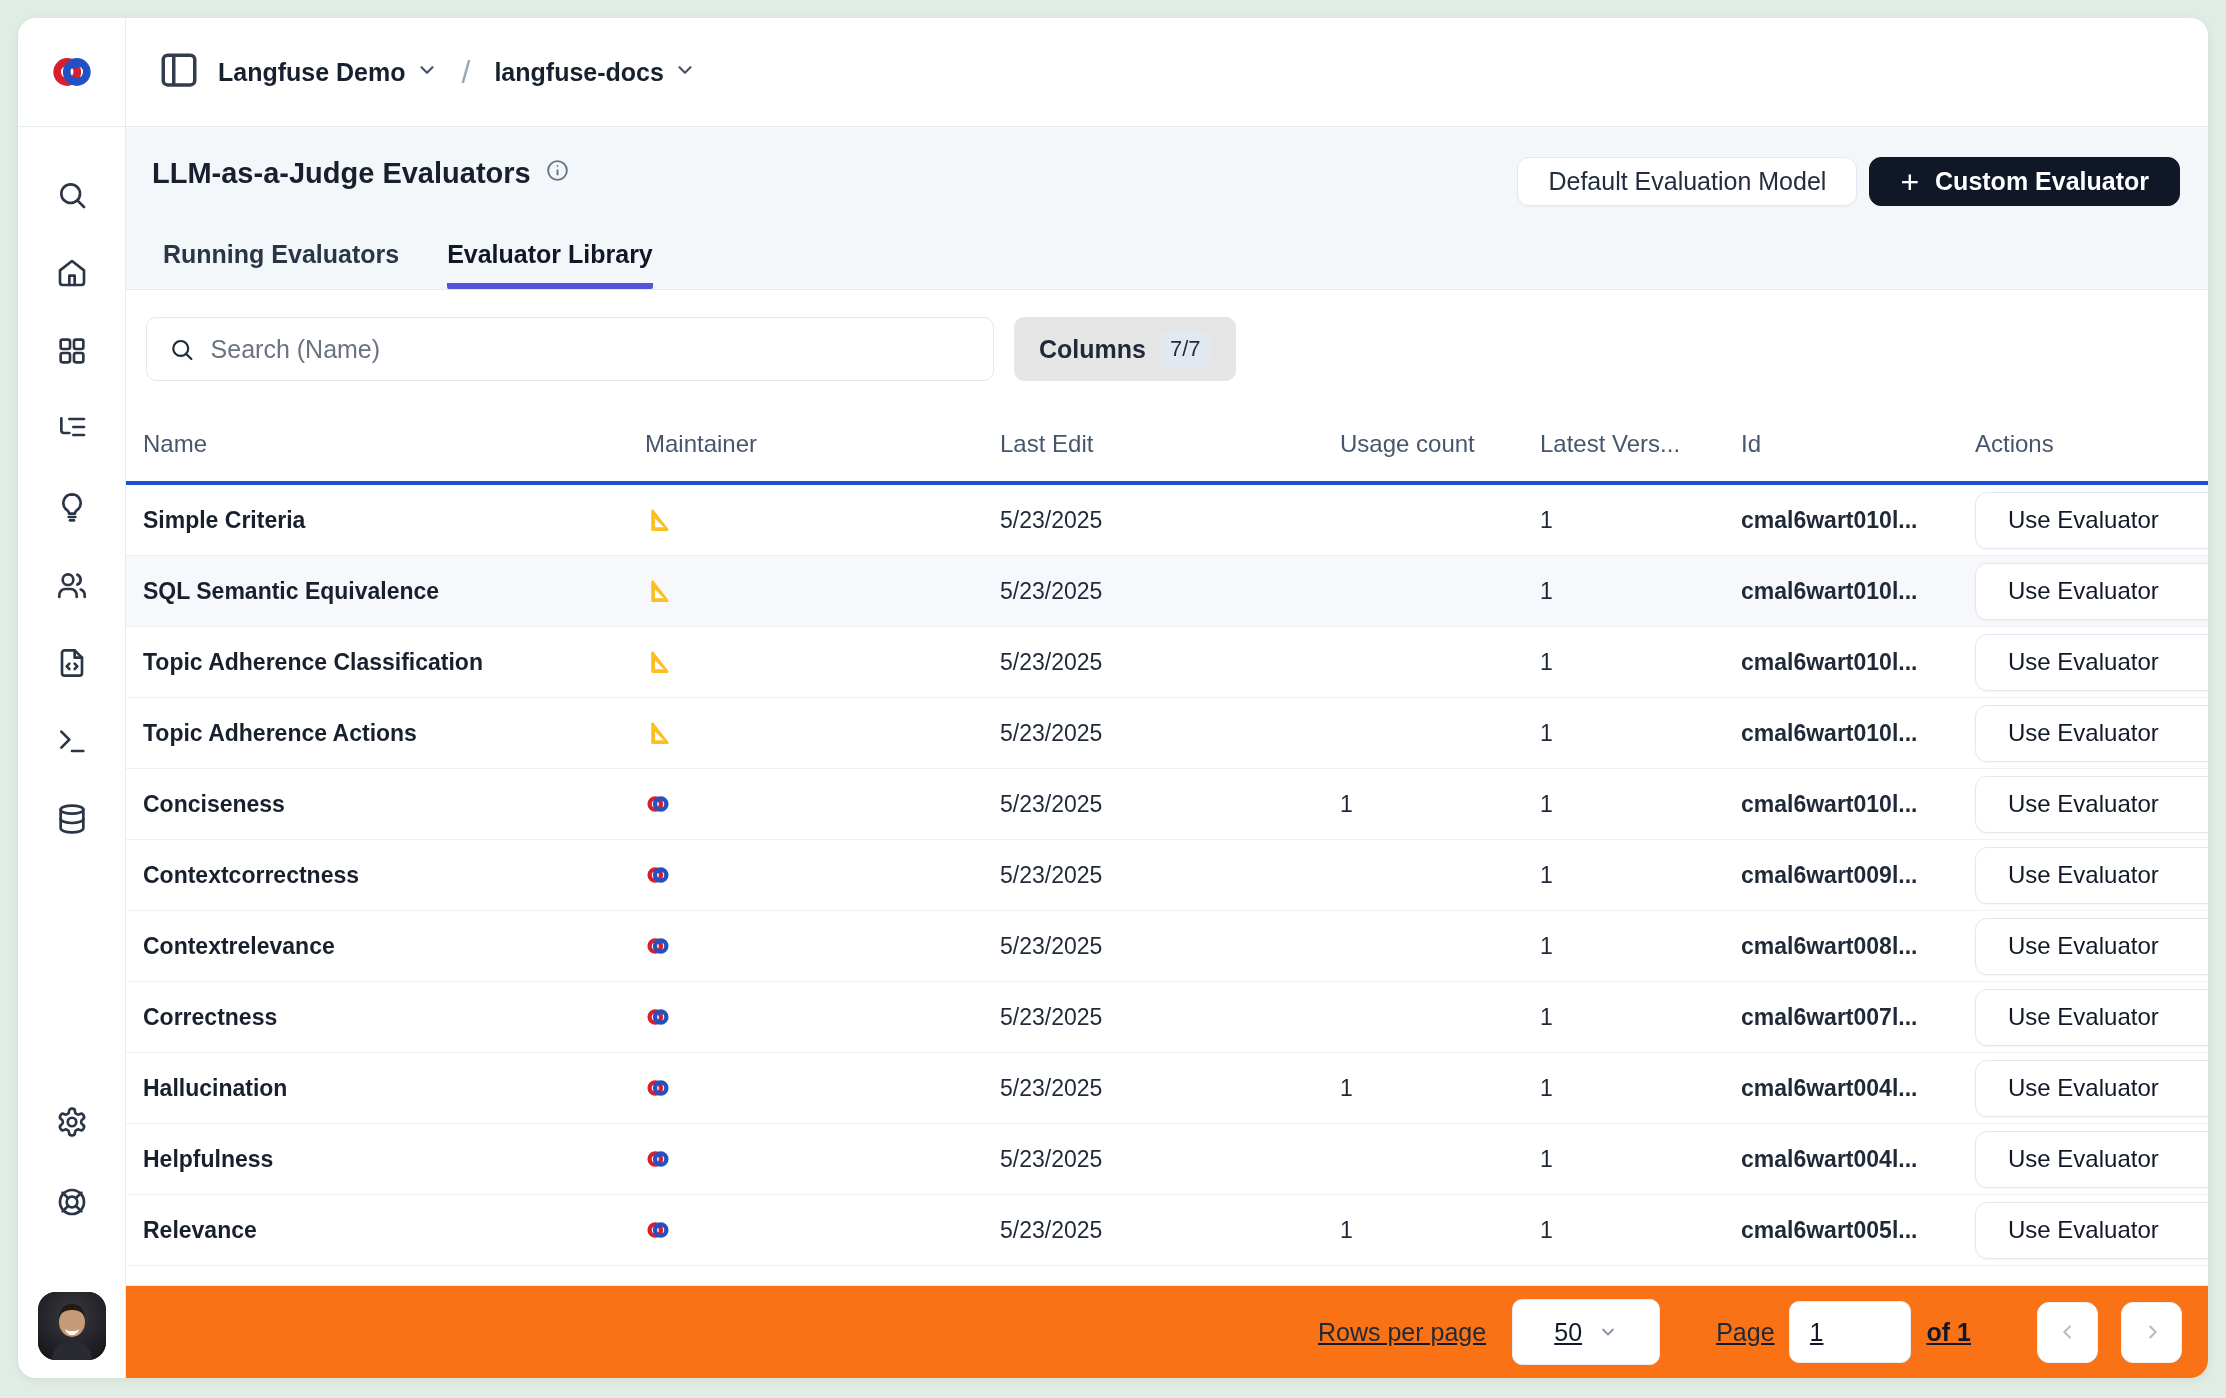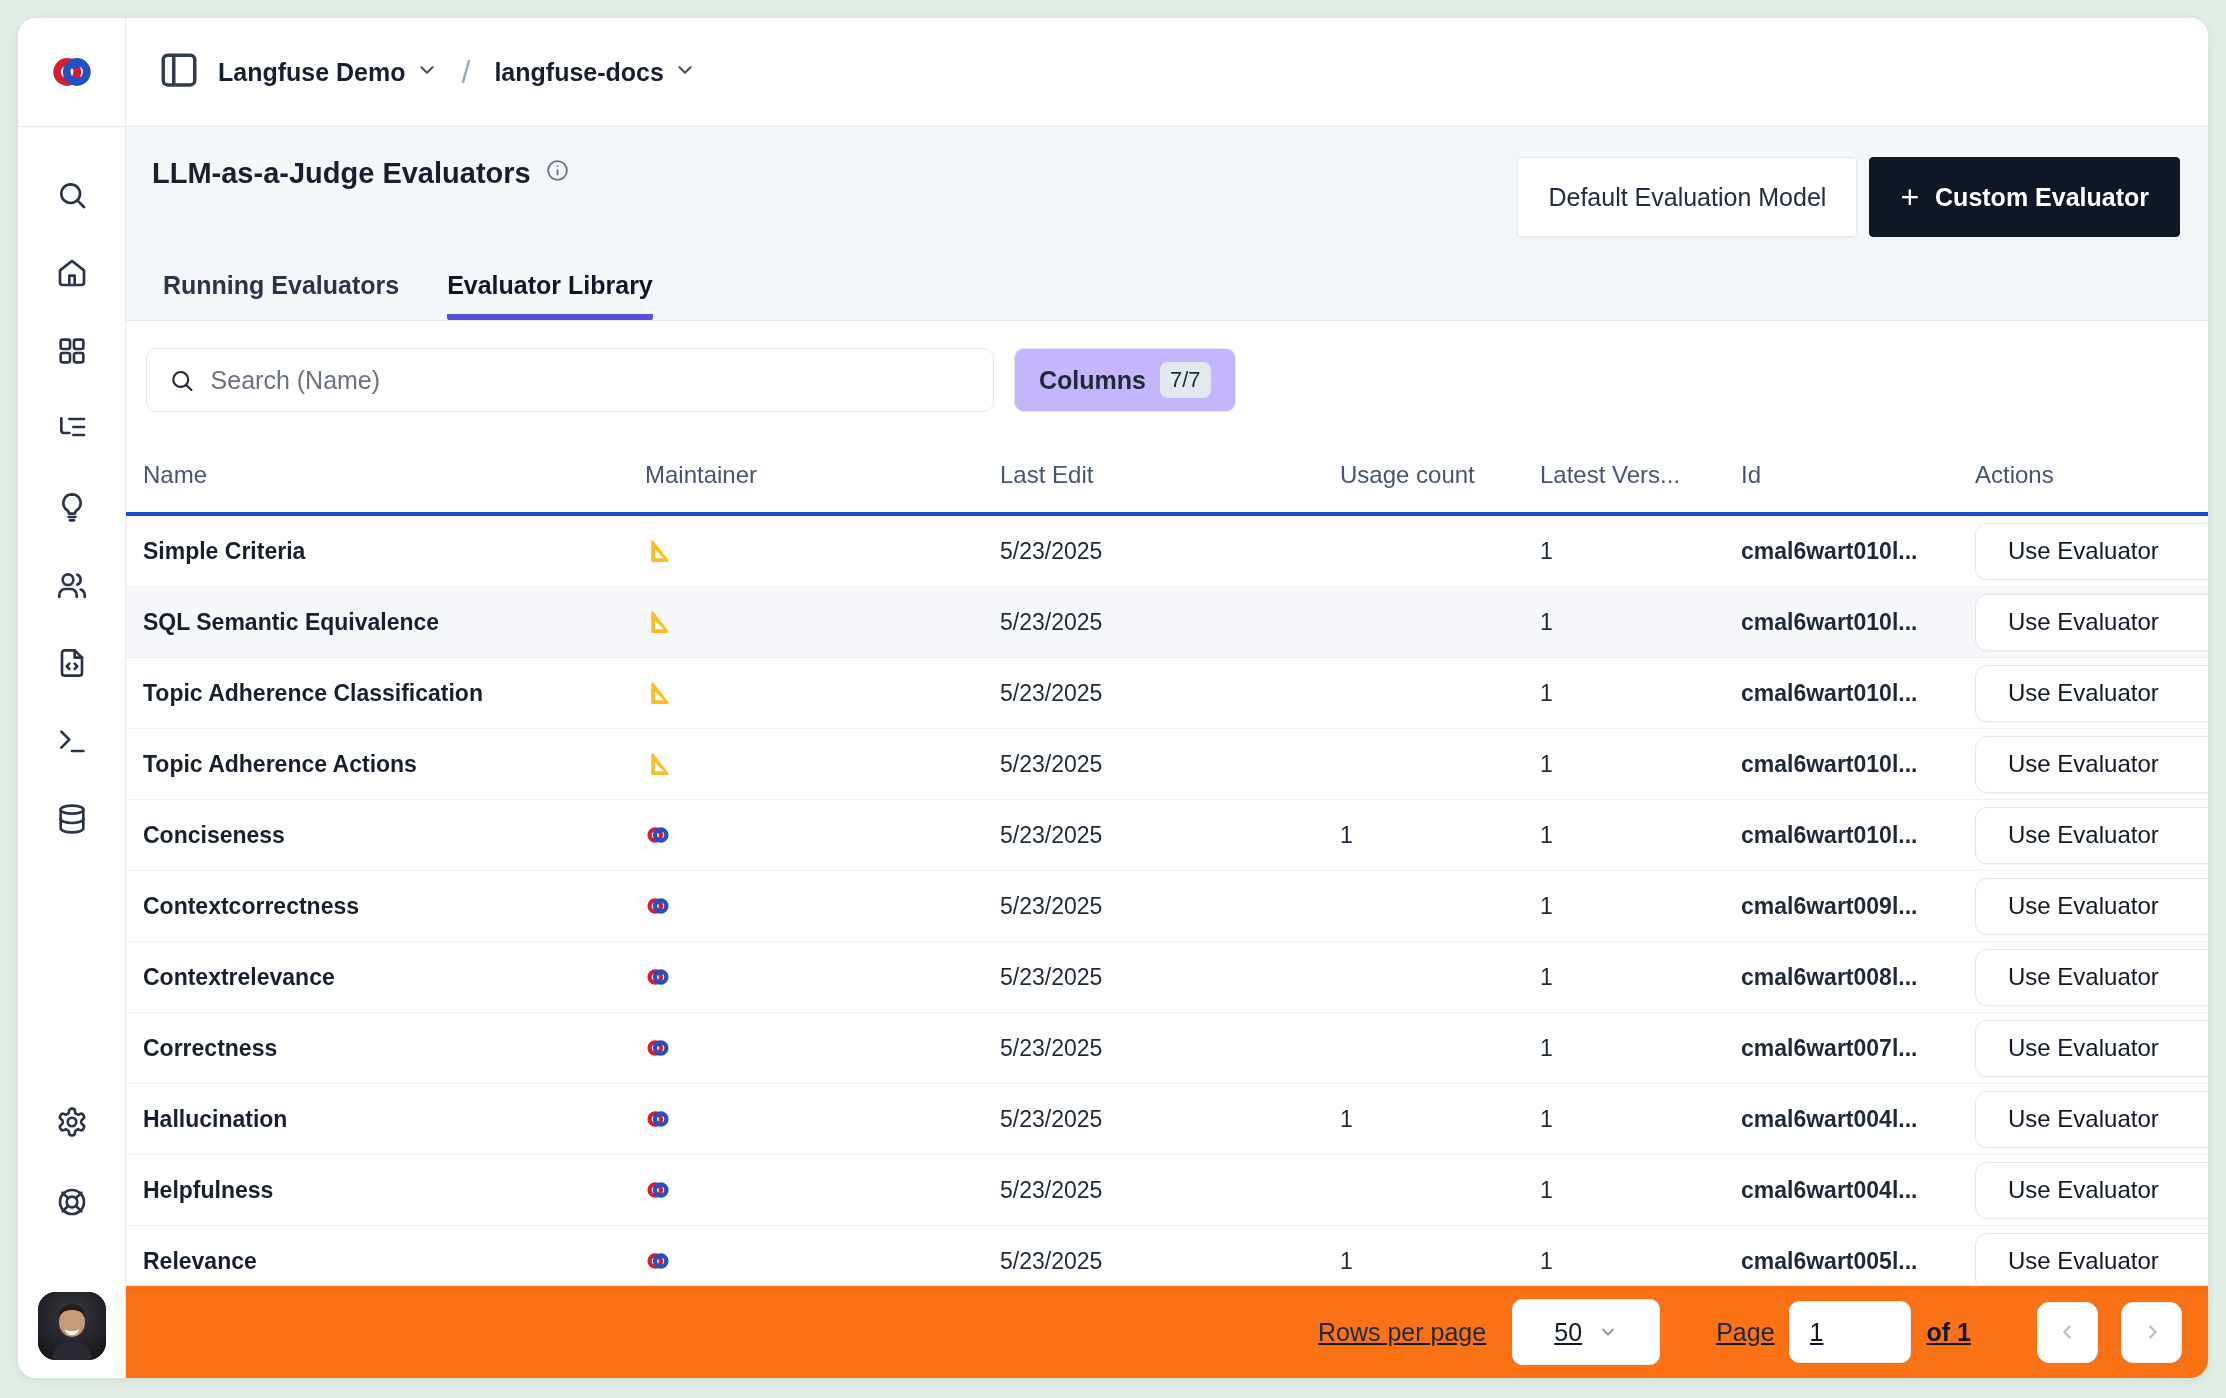--- a/index.html
+++ b/index.html
@@ -26,34 +26,34 @@
   .panel-ic svg{ width:42px; height:42px; stroke:#323c4d; stroke-width:2; fill:none; }
   .crumb{ display:flex; align-items:center; gap:10px; font-size:25px; font-weight:600; color:#17202e; cursor:pointer; }
   .chev svg{ width:22px; height:22px; stroke:#46536a; stroke-width:2.4; fill:none; stroke-linecap:round; stroke-linejoin:round; }
   .slash{ font-size:32px; color:#9aa7b8; font-weight:300; margin:0 6px; }
 
   .header-band{ background:#f4f7fa; border-bottom:1px solid #e7ebf0; padding:30px 28px 0 26px; }
   .header-row{ display:flex; align-items:flex-start; }
   .page-title{ font-size:29px; font-weight:700; color:#18202e; display:flex; align-items:center; gap:14px; }
   .info-ic svg{ width:25px; height:25px; stroke:#64748b; stroke-width:1.8; fill:none; }
   .hdr-btns{ margin-left:auto; display:flex; gap:12px; }
-  .btn{ height:80px; border-radius:4px; font-size:25px; display:flex; align-items:center; cursor:pointer; font-family:inherit; }
+  .btn{ height:49px; border-radius:12px; font-size:25px; display:flex; align-items:center; cursor:pointer; font-family:inherit; }
   .btn-light{ background:#fff; border:1px solid #e3e8ef; color:#222d3d; padding:0 30px; font-weight:500; box-shadow:0 1px 2px rgba(16,24,40,.04); }
   .btn-dark{ background:#101828; border:1px solid #101828; color:#fff; padding:0 30px; font-weight:600; gap:16px; }
   .plus{ font-size:32px; font-weight:300; line-height:1; }
   .tabs{ display:flex; gap:48px; margin-top:34px; padding-left:11px; }
   .tab{ font-size:25px; font-weight:600; color:#2a3546; padding-bottom:14px; border-bottom:6px solid transparent; cursor:pointer; }
   .tab.active{ color:#101828; border-bottom-color:#5352d9; border-radius:2px; }
 
   .toolbar{ padding:27px 0 26px 20px; display:flex; gap:20px; background:#fff; }
   .search-box{ width:848px; height:64px; border:1px solid #e3e8ef; border-radius:10px; display:flex; align-items:center; padding:0 22px; gap:16px; background:#fff; }
   .search-box svg{ width:27px; height:27px; stroke:#1f2937; stroke-width:2; fill:none; stroke-linecap:round; }
   .search-box input{ border:none; outline:none; font-size:25px; color:#111827; width:100%; font-family:inherit; background:transparent; }
   .search-box input::placeholder{ color:#6b7280; }
-  .cols-btn{ height:64px; border:1px solid #e3e8ef; border-radius:10px; background:#c4b5fd; display:flex; align-items:center; gap:14px; padding:0 24px; font-size:25px; font-weight:600; color:#1f2937; cursor:pointer; font-family:inherit; }
+  .cols-btn{ height:64px; border:1px solid #e3e8ef; border-radius:10px; background:#e5e5e5; display:flex; align-items:center; gap:14px; padding:0 24px; font-size:25px; font-weight:600; color:#1f2937; cursor:pointer; font-family:inherit; }
   .cols-badge{ background:#e2e8f0; color:#1f2937; font-size:22px; font-weight:500; border-radius:8px; padding:5px 10px; }
 
   
   .tablewrap{ flex:1; overflow:hidden; }
   .grid{ display:grid; grid-template-columns:502px 355px 340px 200px 201px 234px 233px; padding-left:17px; align-items:center; }
   .thead{ height:78px; border-bottom:4px solid #1d4ed8; }
   .th{ font-size:24px; color:#47566d; font-weight:500; white-space:nowrap; overflow:hidden; text-overflow:ellipsis; padding-right:14px; }
   .trow{ height:71px; border-bottom:1px solid #eef1f6; cursor:pointer; background:#fff; }
   .trow.hl{ background:#f6f8fc; }
   .td{ font-size:23px; color:#1f2937; white-space:nowrap; }

